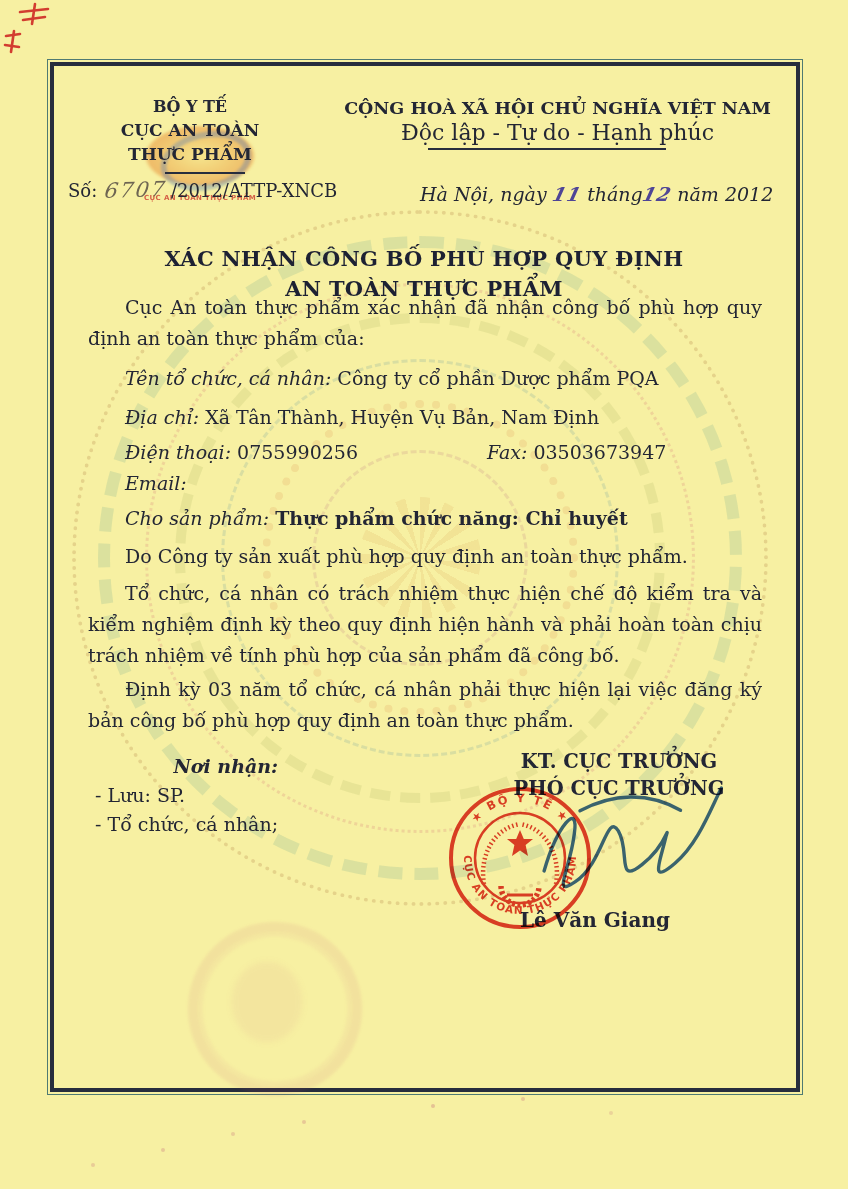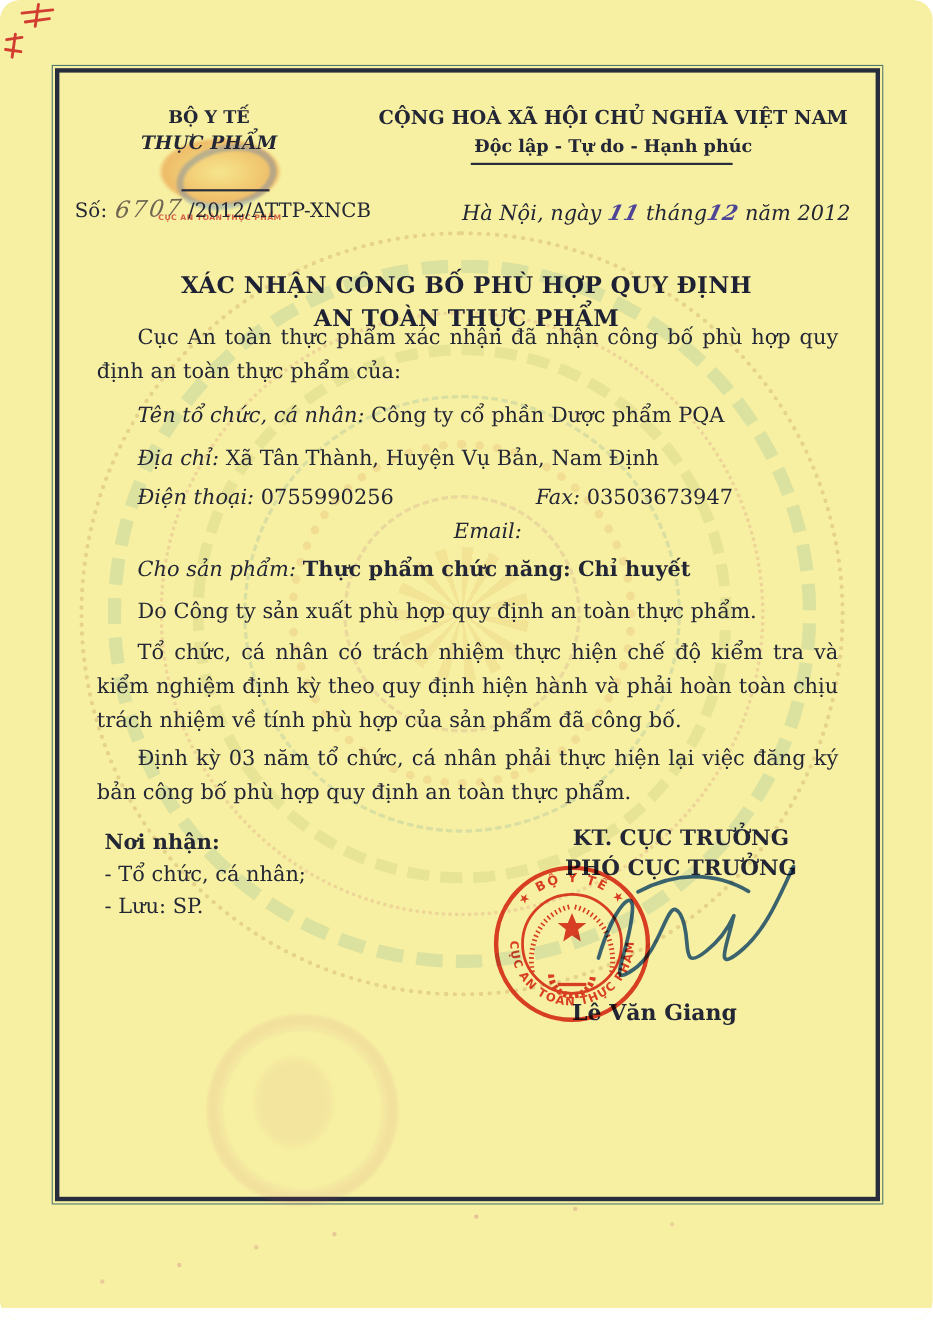--- a/index.html
+++ b/index.html
@@ -1,17 +1,17 @@
 <!DOCTYPE html>
 <html><head>
 <meta charset="utf-8">
 <style>
   html,body{margin:0;padding:0;background:#ffffff;}
   .page{position:relative;width:848px;height:1200px;background:#f7f0a2;overflow:hidden;
-        font-family:"DejaVu Serif","Liberation Serif",serif;color:#232634;border-radius:18px;}
+        font-family:"DejaVu Serif","Liberation Serif",serif;color:#232634;}
   .bottom-edge{position:absolute;left:0;top:1189px;width:848px;height:11px;background:#ffffff;}
 
   
   .frame{position:absolute;left:50px;top:62px;width:742px;height:1022px;
          border:4px solid #272d3d;outline:1px solid #4f7a72;outline-offset:2px;}
 
   
   .wm{position:absolute;left:420px;top:558px;width:0;height:0;filter:blur(.45px);}
   .wm .ring{position:absolute;left:0;top:0;border-radius:50%;transform:translate(-50%,-50%);}
   .r1{width:688px;height:688px;border:4px dotted rgba(170,112,58,.22);}
@@ -21,65 +21,65 @@
   .r5{width:392px;height:392px;border:3px dashed rgba(82,142,162,.18);}
   .r6{width:300px;height:300px;border:8px dotted rgba(214,132,70,.16);}
   .r7{width:210px;height:210px;border:3px dashed rgba(172,96,126,.16);}
   .r8{width:122px;height:122px;border-radius:50%;
       background:repeating-conic-gradient(rgba(208,140,62,.13) 0 10deg,rgba(208,140,62,0) 10deg 24deg);}
 
   
   .issuer{position:absolute;left:70px;top:96px;width:240px;text-align:center;font-weight:bold;}
   .issuer .l1{font-size:16px;line-height:22px;}
   .issuer .l2{font-size:17px;line-height:24px;}
-  .issuer .l3{font-size:17px;line-height:24px;font-style:italic;}
+  .issuer .l3{font-size:17px;line-height:24px;}
   .issuer-rule{position:absolute;left:165px;top:172px;width:80px;height:0;border-top:2px solid #272d3d;}
   .logo-vfa{position:absolute;left:122px;top:113px;width:156px;height:86px;border-radius:50%;
             background:radial-gradient(closest-side,#f6dd7e 0%,#eeb050 40%,#e8923c 66%,rgba(232,146,60,0) 72%);
             opacity:.55;filter:blur(1px);}
   .logo-vfa-in{position:absolute;left:160px;top:132px;width:80px;height:46px;border-radius:50%;
                border:6px solid rgba(72,118,188,.55);transform:rotate(-12deg);opacity:.6;filter:blur(.8px);}
   .logo-caption{position:absolute;left:122px;top:194px;width:156px;text-align:center;
                 font-family:"DejaVu Sans","Liberation Sans",sans-serif;
                 font-size:7px;font-weight:bold;color:#cf4837;letter-spacing:.4px;opacity:.85;}
   .so-line{position:absolute;left:68px;top:178px;width:300px;font-size:18px;white-space:nowrap;}
   .so-number{display:inline-block;font-style:italic;color:#6e6552;font-size:21px;
              letter-spacing:2px;transform:skewX(-10deg) rotate(-2deg);margin:0 4px 0 8px;}
   .national{position:absolute;left:335px;top:96px;width:445px;text-align:center;}
   .national .m1{font-size:17.5px;font-weight:bold;line-height:24px;}
-  .national .m2{font-size:16px;font-weight:bold;line-height:25px;}
+  .national .m2{font-size:22px;font-weight:normal;line-height:25px;}
   .national-rule{position:absolute;left:428px;top:148px;width:238px;height:0;border-top:2px solid #272d3d;}
   .date-line{position:absolute;left:420px;top:183px;width:340px;text-align:center;
              font-style:italic;font-size:19px;white-space:nowrap;}
   .hand{font-style:italic;color:#4f4596;font-weight:bold;letter-spacing:1px;
         display:inline-block;transform:skewX(-14deg);}
 
   
   .doc-title{position:absolute;left:0;top:244px;width:848px;text-align:center;
              font-weight:bold;font-size:21px;line-height:30px;letter-spacing:.3px;color:#1d2133;}
 
   
   .body-block{position:absolute;left:88px;top:292px;width:674px;font-size:19px;line-height:31px;}
   .p-ind{text-indent:37px;text-align:justify;margin:0;}
   .row{position:relative;margin:0 0 0 37px;white-space:nowrap;}
   .lbl{font-style:italic;}
   .row-org{margin-top:9px;}
   .row-addr{margin-top:8px;}
   .row-phone{margin-top:4px;}
   .fax-wrap{position:absolute;left:362px;top:0;}
-  .row-email{margin-top:0;text-align:center;}
+  .row-email{margin-top:0;}
   .row-prod{margin-top:4px;}
   .bold{font-weight:bold;}
   .p1{margin:7px 0 0 37px;}
   .p2{margin-top:6px;}
   .p3{margin-top:3px;}
 
   
   .recipients{position:absolute;left:95px;top:752px;font-size:19px;line-height:29px;}
-  .recipients .head{font-weight:bold;}
+  .recipients .head{font-weight:bold;font-style:italic;text-align:right;}
   .sign-block{position:absolute;left:454px;top:748px;width:330px;text-align:center;
               font-weight:bold;font-size:19.5px;line-height:27px;}
   .signer-name{position:absolute;left:430px;top:908px;width:330px;text-align:center;
                font-weight:bold;font-size:20px;}
 
   
   .stamp{position:absolute;left:447px;top:785px;width:146px;height:146px;mix-blend-mode:multiply;}
   .signature{position:absolute;left:525px;top:772px;width:205px;height:130px;
              mix-blend-mode:multiply;transform:rotate(-6deg);}
 
@@ -125,20 +125,21 @@
       <path d="M4,34 L18,32"></path>
         <path d="M12,29 L9,50"></path>
         <path d="M3,43 L17,45"></path>
     </g>
   </svg>
 
   <div class="logo-vfa"></div>
   <div class="logo-vfa-in"></div>
   <div class="issuer">
     <div class="l1">BỘ Y TẾ</div>
+    <div class="l2">CỤC AN TOÀN</div>
     <div class="l3">THỰC PHẨM</div>
   </div>
   <div class="issuer-rule"></div>
   <div class="logo-caption">CỤC AN TOÀN THỰC PHẨM</div>
   <div class="so-line">
     <span>Số:</span><span class="so-number">6707</span><span>/2012/ATTP-XNCB</span>
   </div>
 
   <div class="national">
     <div class="m1">CỘNG HOÀ XÃ HỘI CHỦ NGHĨA VIỆT NAM</div>
@@ -184,22 +185,22 @@
       <span class="bold">Thực phẩm chức năng: Chỉ huyết</span>
     </div>
 
     <div class="p1">Do Công ty sản xuất phù hợp quy định an toàn thực phẩm.</div>
     <p class="p-ind p2">Tổ chức, cá nhân có trách nhiệm thực hiện chế độ kiểm tra và kiểm nghiệm định kỳ theo quy định hiện hành và phải hoàn toàn chịu trách nhiệm về tính phù hợp của sản phẩm đã công bố.</p>
     <p class="p-ind p3">Định kỳ 03 năm tổ chức, cá nhân phải thực hiện lại việc đăng ký bản công bố phù hợp quy định an toàn thực phẩm.</p>
   </div>
 
   <div class="recipients">
     <div class="head">Nơi nhận:</div>
+    <div>- Lưu: SP.</div>
     <div>- Tổ chức, cá nhân;</div>
-    <div>- Lưu: SP.</div>
   </div>
 
   <div class="sign-block">
     <div>KT. CỤC TRƯỞNG</div>
     <div>PHÓ CỤC TRƯỞNG</div>
   </div>
   <div class="signer-name">Lê Văn Giang</div>
 
   <svg class="signature" viewBox="0 0 205 130">
     <g stroke="#3261a8" stroke-width="3.4" fill="none" stroke-linecap="round" stroke-linejoin="round" opacity="0.95">

